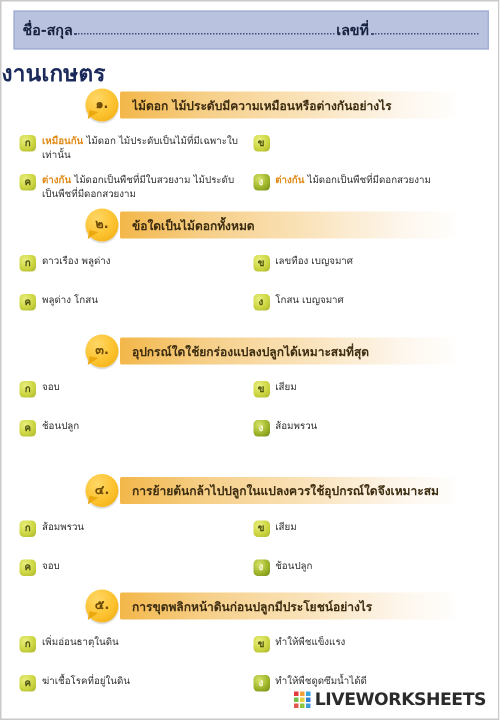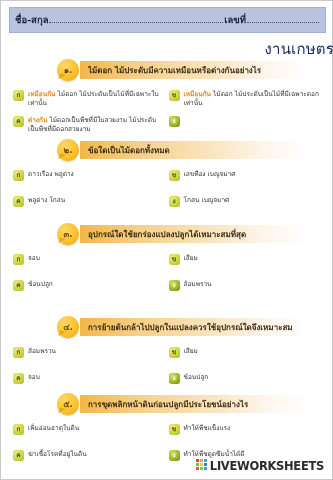--- a/index.html
+++ b/index.html
@@ -55,23 +55,23 @@
     height: 10px;
   }
   .dots.short { flex: 0 0 72px; }
 
   
   .title {
     position: absolute;
     left: 0;
     top: 36px;
     width: 333px;
-    text-align: right;
+    text-align: left;
     font-size: 15px;
-    font-weight: normal;
+    font-weight: bold;
     color: #1b2a5b;
     letter-spacing: .2px;
   }
 
   
   .question {
     position: absolute;
     left: 12px;
     width: 311px;
   }
@@ -192,21 +192,21 @@
     font-weight: bold;
     margin-top: 24px;
   }
 
   
   .lw-logo {
     position: absolute;
     right: 8px;
     bottom: 6px;
     display: flex;
-    align-items: flex-start;
+    align-items: center;
   }
   .lw-bars {
     display: grid;
     grid-template-columns: repeat(3, 3px);
     grid-template-rows: repeat(3, 3px);
     gap: 1px;
     margin-right: 3px;
   }
   .lw-bars i { display: block; width: 3px; height: 3px; }
   .lw-word {
@@ -245,30 +245,30 @@
       </div>
     </div>
     <div class="options">
       <div class="opt-row">
         <div class="opt">
           <span class="opt-bullet">ก</span>
           <span class="opt-text"><b class="hl">เหมือนกัน</b><span> ไม้ดอก ไม้ประดับเป็นไม้ที่มีเฉพาะใบเท่านั้น</span></span>
         </div>
         <div class="opt">
           <span class="opt-bullet">ข</span>
-          <span class="opt-text"><b class="hl">เหมือนกัน</b><span> ไม้ดอก ไม้ประดับเป็นไม้ที่มีเฉพาะดอกเท่านั้น</span></span>
         </div>
       </div>
       <div class="opt-row">
         <div class="opt">
           <span class="opt-bullet">ค</span>
           <span class="opt-text"><b class="hl">ต่างกัน</b><span> ไม้ดอกเป็นพืชที่มีใบสวยงาม ไม้ประดับเป็นพืชที่มีดอกสวยงาม</span></span>
         </div>
         <div class="opt">
           <span class="opt-bullet checked">ง</span>
+          <span class="opt-text"><b class="hl">ต่างกัน</b><span> ไม้ดอกเป็นพืชที่มีดอกสวยงาม</span></span>
         </div>
       </div>
     </div>
   </div>
 
   <div class="question q2">
     <div class="q-head">
       <div class="q-badge">
         <div class="circle">
             <span class="num">๒.</span>

